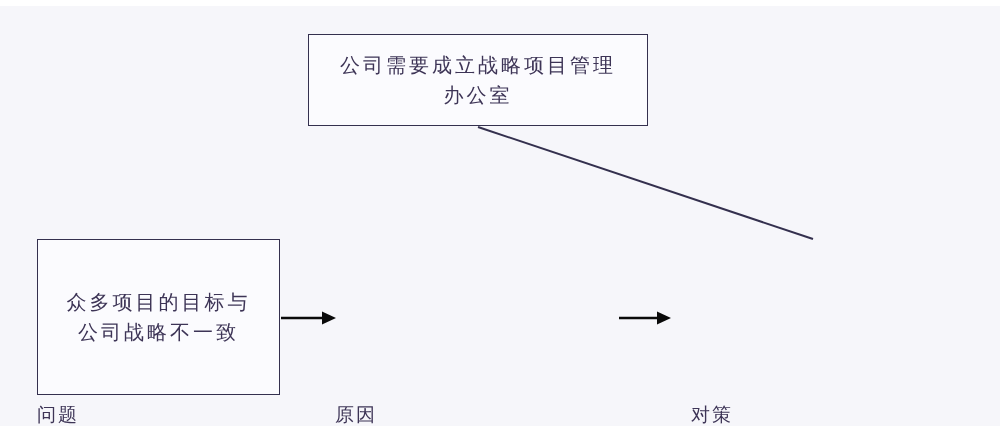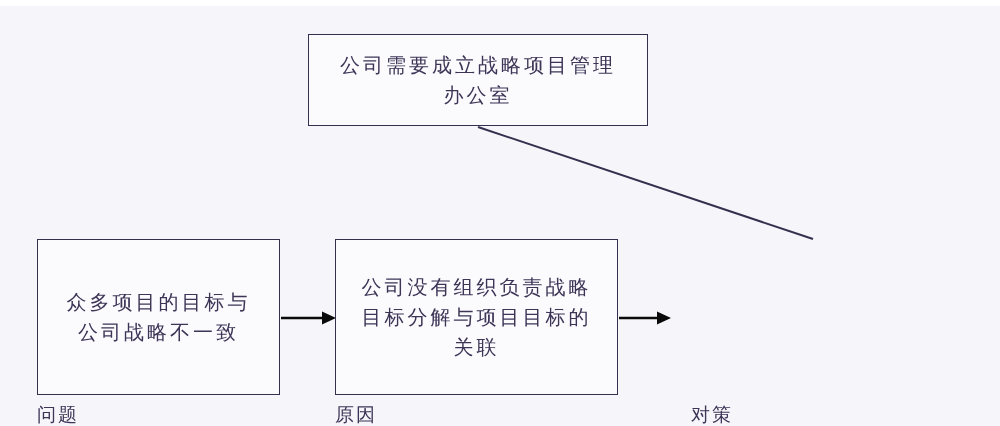--- a/index.html
+++ b/index.html
@@ -81,23 +81,20 @@
       <polygon class="arrow-head" points="657,305.5 671,312 657,318.5"></polygon>
     </g>
   </svg>
 
   <div class="node node-top">公司需要成立战略项目管理
 办公室</div>
 
   <div class="node node-left">众多项目的目标与
 公司战略不一致</div>
 
-  <div class="node node-mid">公司没有组织负责战略
-目标分解与项目目标的
-关联</div>
 
 
   <div class="col-label label-left">问题</div>
 
   <div class="col-label label-mid">原因</div>
 
   <div class="col-label label-right">对策</div>
 
 </div>
 

